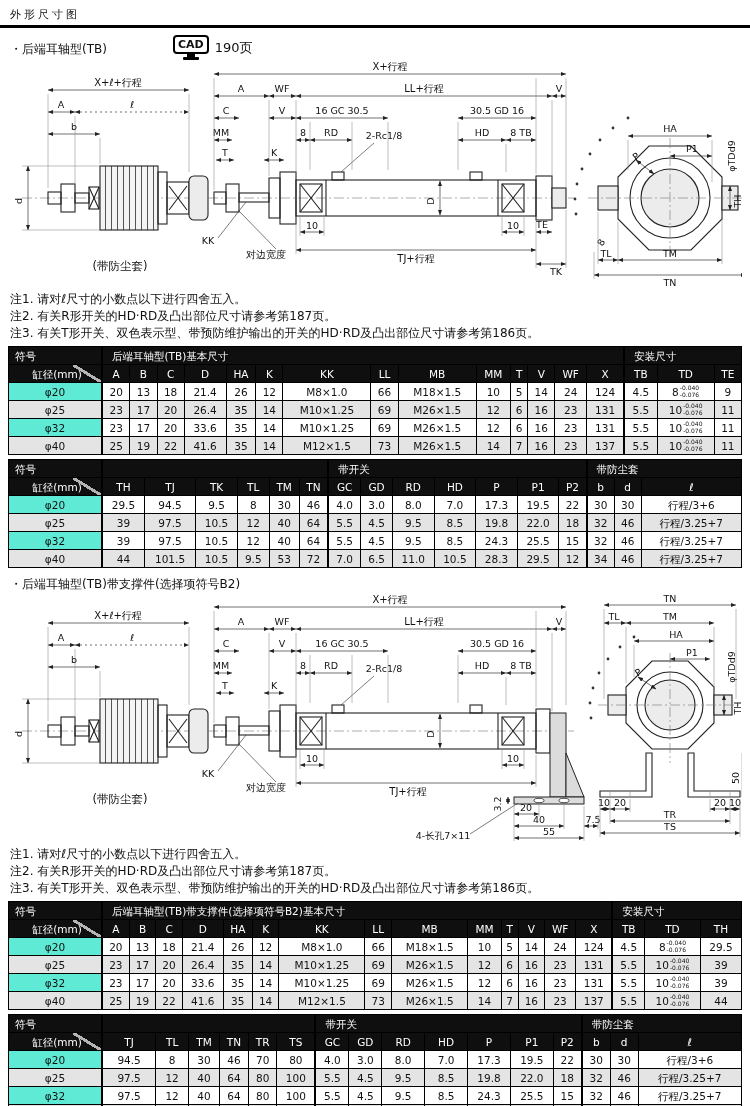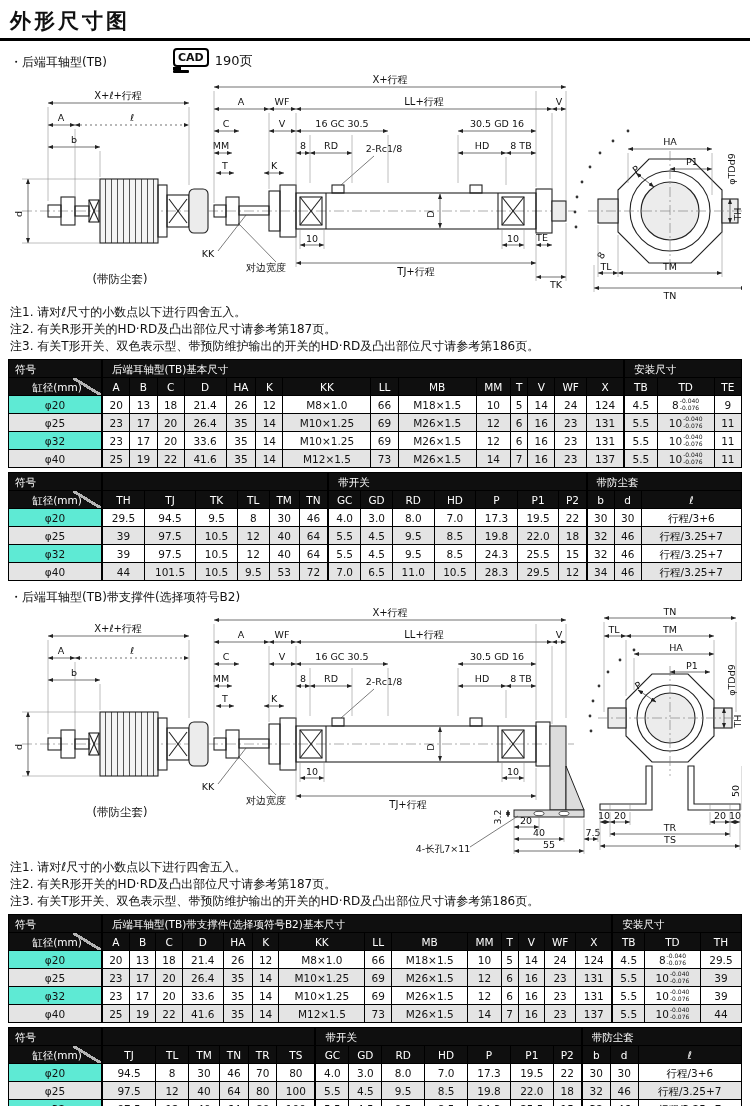--- a/index.html
+++ b/index.html
@@ -1,23 +1,23 @@
 <!DOCTYPE html>
 <html><head>
 <meta charset="utf-8">
 <style>
   html,body{margin:0;padding:0;background:#fff;}
   body{width:750px;font-family:"DejaVu Sans",sans-serif;color:#111;}
   .page{padding:5px 8px 0 8px;}
-  .title{font-size:21px;font-weight:bold;letter-spacing:3px;margin:2px 0 3px 2px;}
+  .title{font-size:11px;font-weight:normal;letter-spacing:3px;margin:2px 0 3px 2px;}
   .titlebar{border-bottom:3px solid #000;margin:0 -8px;}
   .subrow{display:flex;align-items:flex-start;margin:7px 0 0 2px;font-size:12px;}
   .subtitle{padding-top:6px;}
   .cad{margin-left:66px;display:flex;align-items:center;gap:6px;font-size:13px;}
-  .cad-icon{display:inline-flex;flex-direction:column;}
+  .cad-icon{display:inline-flex;flex-direction:column;align-items:center;}
   .cad-screen{border:2px solid #000;border-radius:4px;padding:0 3px;font-weight:bold;font-size:11px;line-height:15px;}
   .cad-stand{width:8px;height:3px;background:#000;}
   .cad-base{width:16px;height:3px;background:#000;border-radius:1px;}
   .notes{font-size:12px;line-height:1.42;margin:3px 0 2px 2px;}
   .sec2{font-size:12px;margin:8px 0 0 2px;}
   table{border-collapse:collapse;width:100%;table-layout:auto;font-size:10.5px;margin-top:4px;border:1.5px solid #000;}
   th,td{border:1px solid #000;text-align:center;padding:1px 2px;height:15px;line-height:1.15;white-space:nowrap;}
   thead th{background:#0f0f0f;color:#fff;font-weight:normal;}
   th.group{text-align:left;padding-left:9px;}
   th.corner-top{text-align:left;padding-left:6px;width:84px;margin-top:34px;}

